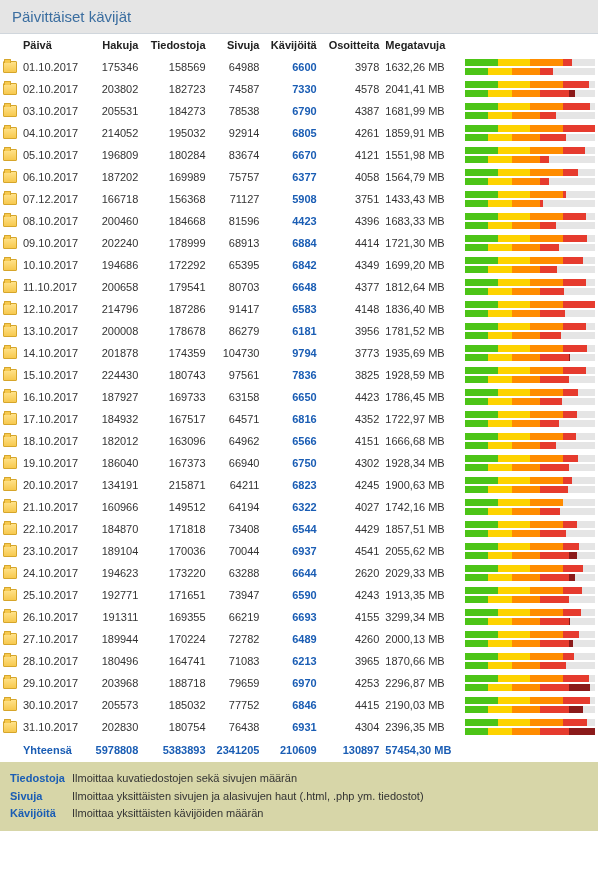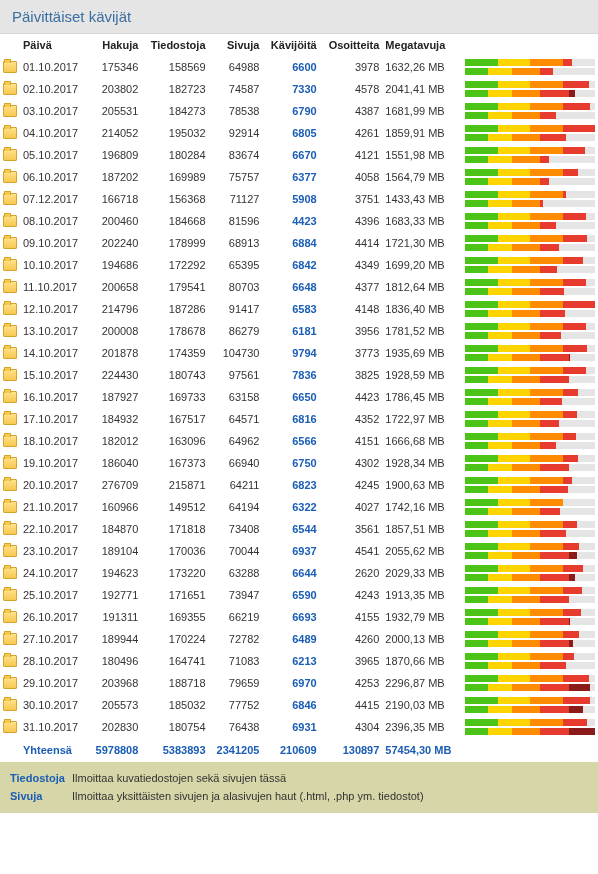--- a/index.html
+++ b/index.html
@@ -540,21 +540,21 @@
               <div class="seg y" style="width:18%"></div>
               <div class="seg o" style="width:22%"></div>
               <div class="seg r" style="width:22%"></div>
               <div class="seg grey" style="width:20%"></div>
             </div>
           </td>
         </tr>
         <tr>
           <td><span class="folder-icon"></span></td>
           <td class="date"><a style="color:#333;text-decoration:none">20.10.2017</a></td>
-          <td class="num">276709</td>
+          <td class="num">134191</td>
           <td class="num">215871</td>
           <td class="num">64211</td>
           <td class="num vis">6823</td>
           <td class="num">4245</td>
           <td>1900,63 MB</td>
           <td class="bars">
             <div class="bar-group">
               <div class="seg g" style="width:25%"></div>
               <div class="seg y" style="width:25%"></div>
               <div class="seg o" style="width:25%"></div>
@@ -595,21 +595,21 @@
             </div>
           </td>
         </tr>
         <tr>
           <td><span class="folder-icon"></span></td>
           <td class="date"><a style="color:#333;text-decoration:none">22.10.2017</a></td>
           <td class="num">184870</td>
           <td class="num">171818</td>
           <td class="num">73408</td>
           <td class="num vis">6544</td>
-          <td class="num">3561</td>
+          <td class="num">4429</td>
           <td>1857,51 MB</td>
           <td class="bars">
             <div class="bar-group">
               <div class="seg g" style="width:25%"></div>
               <div class="seg y" style="width:25%"></div>
               <div class="seg o" style="width:25%"></div>
               <div class="seg r" style="width:11%"></div>
               <div class="seg grey" style="width:14%"></div>
             </div>
             <div class="bar-group mb">
@@ -702,21 +702,21 @@
           </td>
         </tr>
         <tr>
           <td><span class="folder-icon"></span></td>
           <td class="date"><a style="color:#333;text-decoration:none">26.10.2017</a></td>
           <td class="num">191311</td>
           <td class="num">169355</td>
           <td class="num">66219</td>
           <td class="num vis">6693</td>
           <td class="num">4155</td>
-          <td>1932,79 MB</td>
+          <td>3299,34 MB</td>
           <td class="bars">
             <div class="bar-group">
               <div class="seg g" style="width:25%"></div>
               <div class="seg y" style="width:25%"></div>
               <div class="seg o" style="width:25%"></div>
               <div class="seg r" style="width:14%"></div>
               <div class="seg grey" style="width:11%"></div>
             </div>
             <div class="bar-group mb">
               <div class="seg g" style="width:18%"></div>
@@ -872,16 +872,17 @@
         <td class="num">2341205</td>
         <td class="num">210609</td>
         <td class="num">130897</td>
         <td>57454,30 MB</td>
         <td></td>
       </tr>
     </tfoot>
   </table>
 
   <div class="legend" id="legend">
-      <div><span class="k">Tiedostoja</span><span>Ilmoittaa kuvatiedostojen sekä sivujen tässä</span></div>
+      <div><span class="k">Tiedostoja</span><span>Ilmoittaa kuvatiedostojen sekä sivujen määrän</span></div>
       <div><span class="k">Sivuja</span><span>Ilmoittaa yksittäisten sivujen ja alasivujen haut (.html, .php ym. tiedostot)</span></div>
+      <div><span class="k">Kävijöitä</span><span>Ilmoittaa yksittäisten kävijöiden määrän</span></div>
     </div>
 </div>
 
 </body></html>

